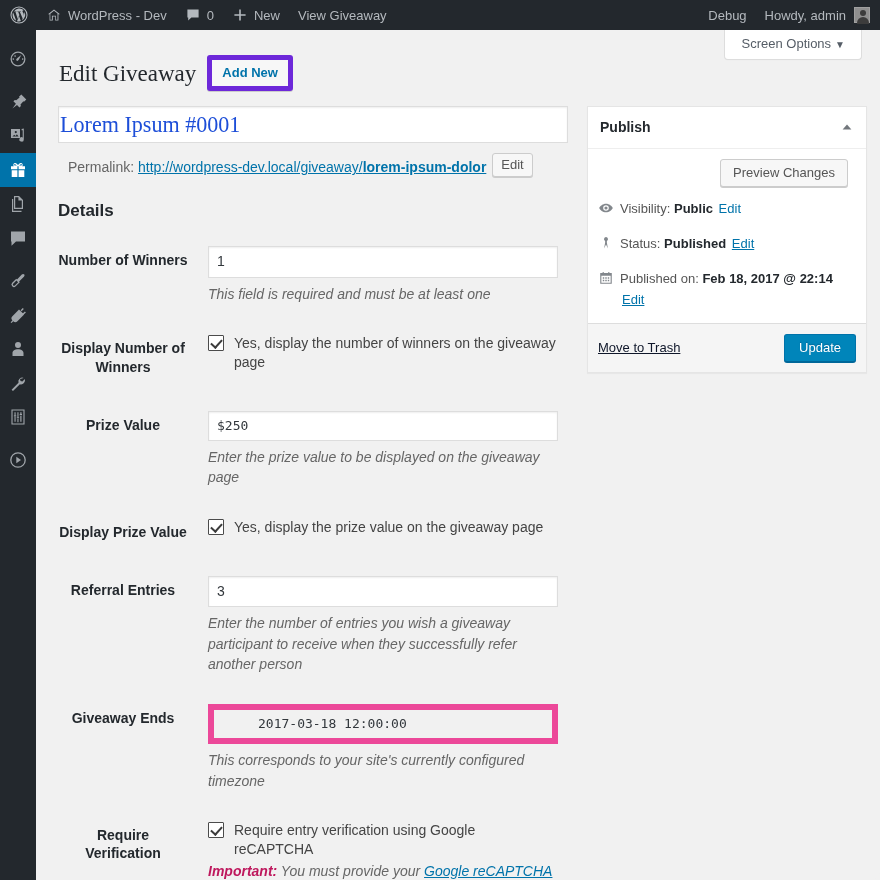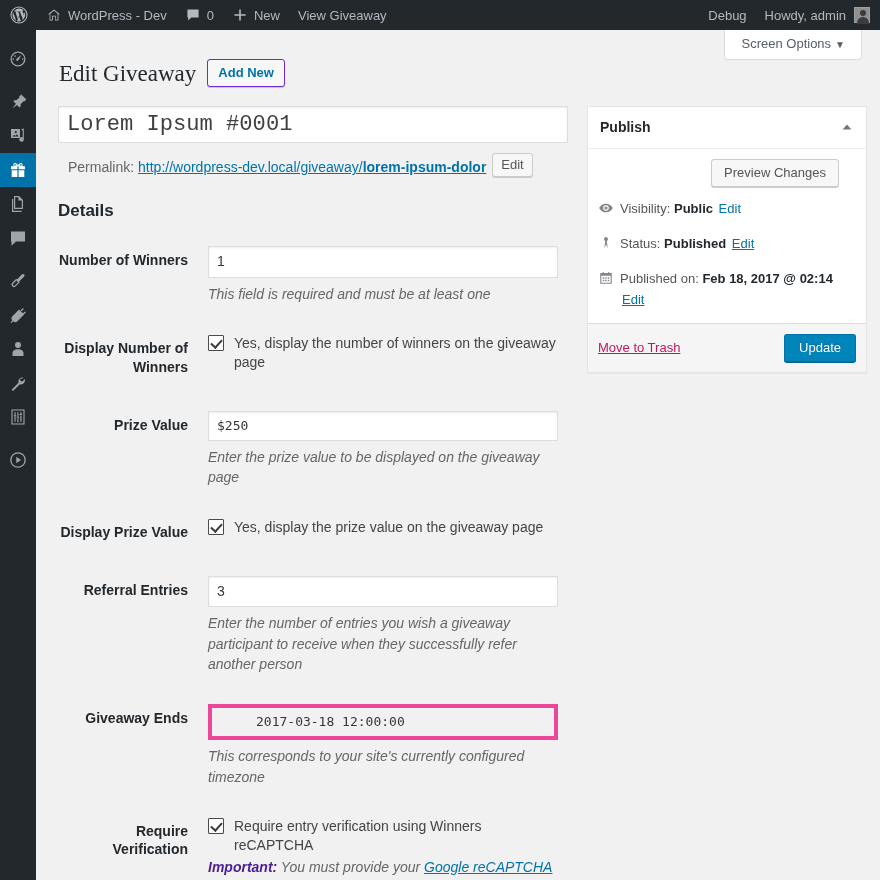--- a/index.html
+++ b/index.html
@@ -149,21 +149,21 @@
     margin: 1px;
     padding: 9px 0 4px 0;
     line-height: 1.3;
     font-family: Liberation Serif, serif;
   }
   .page-title-action {
     margin-left: 10px;
     margin-top: 4px;
     display: inline-block;
     background: #f7f7f7;
-    border: 1px solid #6d28d9;
+    border: 5px solid #6d28d9;
     border-radius: 3px;
     color: #0073aa;
     font-size: 13px;
     font-weight: 600;
     line-height: 26px;
     padding: 0 10px;
     box-shadow: 0 1px 0 #ccc;
     white-space: nowrap;
   }
 
@@ -180,27 +180,27 @@
     width: 280px;
   }
 
   
   #titlediv input {
     width: 510px;
     box-sizing: border-box;
     font-size: 1.7em;
     line-height: 100%;
     height: 1.7em;
-    padding: 3px 8px;
+    padding: 3px 1px;
     outline: none;
     background: #fff;
     border: 1px solid #ddd;
     box-shadow: inset 0 1px 2px rgba(0,0,0,.07);
-    color: #404040;
-    font-family: Liberation Mono, monospace;
+    color: #1d4ed8;
+    font-family: Liberation Serif, serif;
     font-weight: 400;
   }
   #edit-slug-box {
     padding: 10px 0 0 10px;
     font-size: 14px;
     color: #666;
     line-height: 24px;
     white-space: nowrap;
   }
   #edit-slug-box a {
@@ -232,21 +232,21 @@
   }
 
   table.form-table {
     border-collapse: collapse;
     width: 510px;
     margin-top: 8px;
     clear: both;
   }
   table.form-table th {
     vertical-align: top;
-    text-align: right;
+    text-align: center;
     padding: 20px 10px 20px 0;
     width: 140px;
     font-weight: 600;
     font-size: 14px;
     line-height: 1.3;
     color: #23282d;
   }
   table.form-table td {
     vertical-align: top;
     padding: 15px 10px;
@@ -265,42 +265,42 @@
     color: #32373c;
     font-family: "Liberation Sans", sans-serif;
     outline: none;
   }
   table.form-table td input.mono {
     font-family: "DejaVu Sans Mono", monospace;
     font-size: 13px;
   }
   table.form-table td input.readonlyish {
     background: #f1f1f1;
-    border: 4px solid #ec4899;
+    border: 6px solid #ec4899;
     box-shadow: none;
     color: #32373c;
     padding-left: 44px;
   }
   p.description {
     margin: 6px 0 0 0;
     font-size: 14px;
     font-style: italic;
     color: #666;
     line-height: 1.45;
     width: 345px;
   }
   p.description a {
     color: #0073aa;
     font-style: italic;
     text-decoration: underline;
   }
   p.description .important {
     font-weight: 700;
     font-style: italic;
-    color: #4c1d95;
+    color: #be185d;
   }
   .cb-row {
     display: flex;
     align-items: flex-start;
     justify-content: flex-end;
   }
   .cb-row .cb-label {
     font-size: 14px;
     color: #444;
     line-height: 1.35;
@@ -365,21 +365,21 @@
   }
   .misc-icon {
     width: 20px; min-width: 20px;
     color: #82878c;
     display: inline-block;
     margin-right: 2px;
     padding-top: 1px;
   }
   .misc-icon svg { display: block; }
   #minor-publishing-actions {
-    padding: 10px 27px 0;
+    padding: 10px 18px 0;
     text-align: right;
   }
   .preview-button {
     display: inline-block;
     background: #f7f7f7;
     border: 1px solid #ccc;
     border-radius: 3px;
     color: #555;
     font-size: 13px;
     line-height: 26px;
@@ -392,21 +392,21 @@
   }
   #major-publishing-actions {
     border-top: 1px solid #ddd;
     background: #f5f5f5;
     padding: 10px;
     display: flex;
     align-items: center;
     justify-content: space-between;
   }
   .trash-link {
-    color: #be185d;
+    color: #0f172a;
     font-size: 13px;
   }
   .button-primary {
     background: #0085ba;
     border: 1px solid #0073aa;
     border-bottom-color: #006799;
     box-shadow: 0 1px 0 #006799;
     color: #fff;
     font-size: 13px;
     line-height: 26px;
@@ -656,21 +656,21 @@
                   <input type="text" class="mono readonlyish" value="2017-03-18 12:00:00" style="">
                   <p class="description">This corresponds to your site's currently configured timezone</p>
                 </td>
               </tr>
 
               <tr>
                 <th>Require Verification</th>
                 <td>
                   <div class="cb-row cb-row-wrap">
                     <span class="wpcheckbox"></span>
-                    <span class="cb-label">Require entry verification using Winners reCAPTCHA</span>
+                    <span class="cb-label">Require entry verification using Google reCAPTCHA</span>
                   </div>
                   <p class="description" style="margin-top:2px"><span class="important">Important:</span><span> You must provide your </span><a href="#">Google reCAPTCHA credentials</a><span> to enable entry verification</span></p>
                 </td>
               </tr>
 
             </tbody>
           </table>
         </div>
 
         <div id="postbox-container-1">
@@ -708,21 +708,21 @@
                 </div>
 
                 <div class="misc-pub-section">
                   <span class="misc-icon">
                     <svg width="16" height="16" viewBox="0 0 20 20" fill="#82878c">
                         <path d="M3.5 4.5h13v12h-13z" fill="none" stroke="#82878c" stroke-width="1.4"></path>
                         <path d="M3.5 4.5h13v2.6h-13zM6 9h1.8v1.8H6zm3.1 0h1.8v1.8H9.1zm3.1 0H14v1.8h-1.8zM6 12.2h1.8V14H6zm3.1 0h1.8V14H9.1zm3.1 0H14V14h-1.8z"></path>
                         <path d="M5.8 2.6h1.4v2.6H5.8zm7 0h1.4v2.6h-1.4z"></path>
                       </svg>
                   </span>
-                  <span><span>Published on:</span> <span class="bold">Feb 18, 2017 @ 02:14</span> <a href="#" class="edit-link hovered">Edit</a></span>
+                  <span><span>Published on:</span> <span class="bold">Feb 18, 2017 @ 22:14</span> <a href="#" class="edit-link hovered">Edit</a></span>
                 </div>
 
               </div>
               <div id="major-publishing-actions">
                 <a href="#" class="trash-link">Move to Trash</a>
                 <span class="button-primary">Update</span>
               </div>
             </div>
           </div>
         </div>

